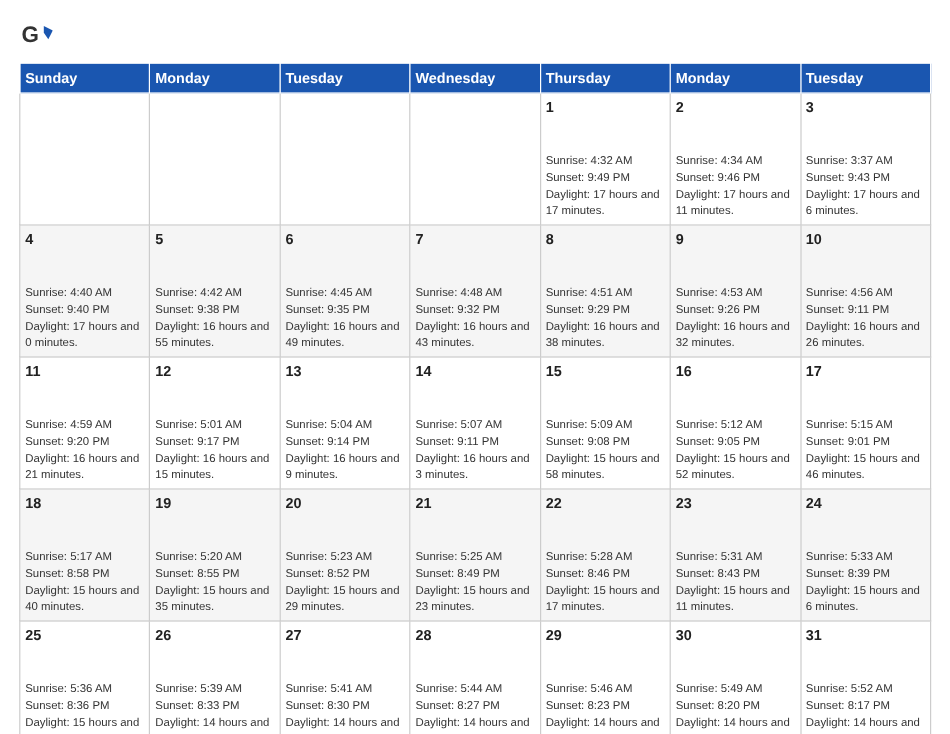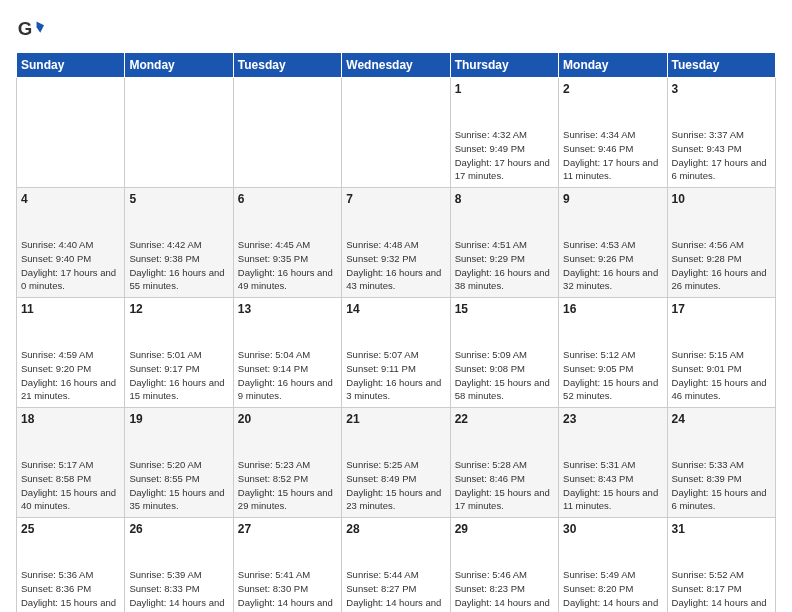--- a/index.html
+++ b/index.html
@@ -186,21 +186,21 @@
         <td>
           <span class="day-num">9</span>
           <div class="day-info">Sunrise: 4:53 AM
 Sunset: 9:26 PM
 Daylight: 16 hours
 and 32 minutes.</div>
         </td>
         <td>
           <span class="day-num">10</span>
           <div class="day-info">Sunrise: 4:56 AM
-Sunset: 9:28 PM
+Sunset: 9:11 PM
 Daylight: 16 hours
 and 26 minutes.</div>
         </td>
       </tr>
       <tr>
         <td>
           <span class="day-num">11</span>
           <div class="day-info">Sunrise: 4:59 AM
 Sunset: 9:20 PM
 Daylight: 16 hours

